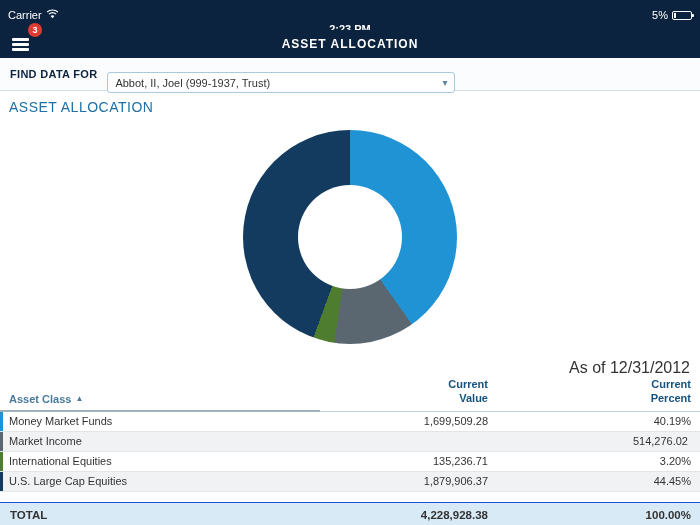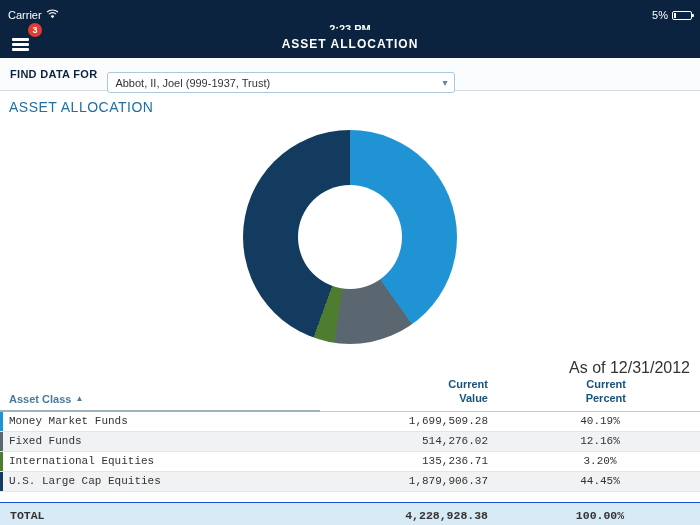--- a/index.html
+++ b/index.html
@@ -64,30 +64,30 @@
 
   
   .asset-table { width:100%; font-size:11px; }
   .tr, .thead, .total-row { display:flex; align-items:stretch; }
   .thead { border-bottom:1px solid #c2cbd1; }
   .th { padding:3px 0 5px 0; color:#15537d; font-weight:bold; display:flex; align-items:flex-end; }
   .th.asset { color:#4a7a9b; font-weight:bold; padding-left:9px; align-items:flex-end;
               border-bottom:2px solid #9fb1bd; margin-bottom:-1px; }
   .col-asset { flex:1; }
   .col-value { width:180px; justify-content:flex-end; text-align:right; padding-right:12px; }
-  .col-pct { width:200px; justify-content:center; text-align:right; }
+  .col-pct { width:200px; justify-content:flex-end; text-align:right; padding-right:9px; }
   .th.col-value span, .th.col-pct span { display:inline-block; width:52px; text-align:right; line-height:1.25; }
   .sort-icon { font-size:8px; color:#4a7a9b; margin-left:4px; position:relative; top:-2px; }
 
   .tr { height:20px; align-items:center; border-bottom:1px solid #e2e6e9; position:relative; background:#fff; }
   .tr.alt { background:#f1f2f3; }
   .indicator { position:absolute; left:0; top:0; bottom:0; width:3px; }
   .td.col-asset { padding-left:9px; color:#333; }
   .td.col-value, .td.col-pct { color:#333; }
-  .td { display:flex; align-items:center; height:100%;font-family:Liberation Mono, monospace; }
+  .td { display:flex; align-items:center; height:100%; }
 
   .total-gap { height:10px; }
   .total-row {
     height:27px; background:#d8eaf6; border-top:1px solid #1d4ed8; border-bottom:1px solid #b9d5e8;
     align-items:center; font-size:11.5px; font-weight:bold; color:#0c2340;
   }
   .total-row .col-asset { padding-left:10px; }
 </style>
 </head>
 <body>
@@ -154,23 +154,22 @@
 
   <div id="rows">
       <div class="tr">
         <span class="indicator" style="background: rgb(32, 147, 213);"></span>
         <span class="td col-asset">Money Market Funds</span>
         <span class="td col-value">1,699,509.28</span>
         <span class="td col-pct">40.19%</span>
       </div>
       <div class="tr alt">
         <span class="indicator" style="background: rgb(91, 103, 112);"></span>
-        <span class="td col-asset">Fixed Funds</span>
+        <span class="td col-asset">Market Income</span>
         <span class="td col-value">514,276.02</span>
-        <span class="td col-pct">12.16%</span>
       </div>
       <div class="tr">
         <span class="indicator" style="background: rgb(79, 125, 47);"></span>
         <span class="td col-asset">International Equities</span>
         <span class="td col-value">135,236.71</span>
         <span class="td col-pct">3.20%</span>
       </div>
       <div class="tr alt">
         <span class="indicator" style="background: rgb(19, 58, 95);"></span>
         <span class="td col-asset">U.S. Large Cap Equities</span>

